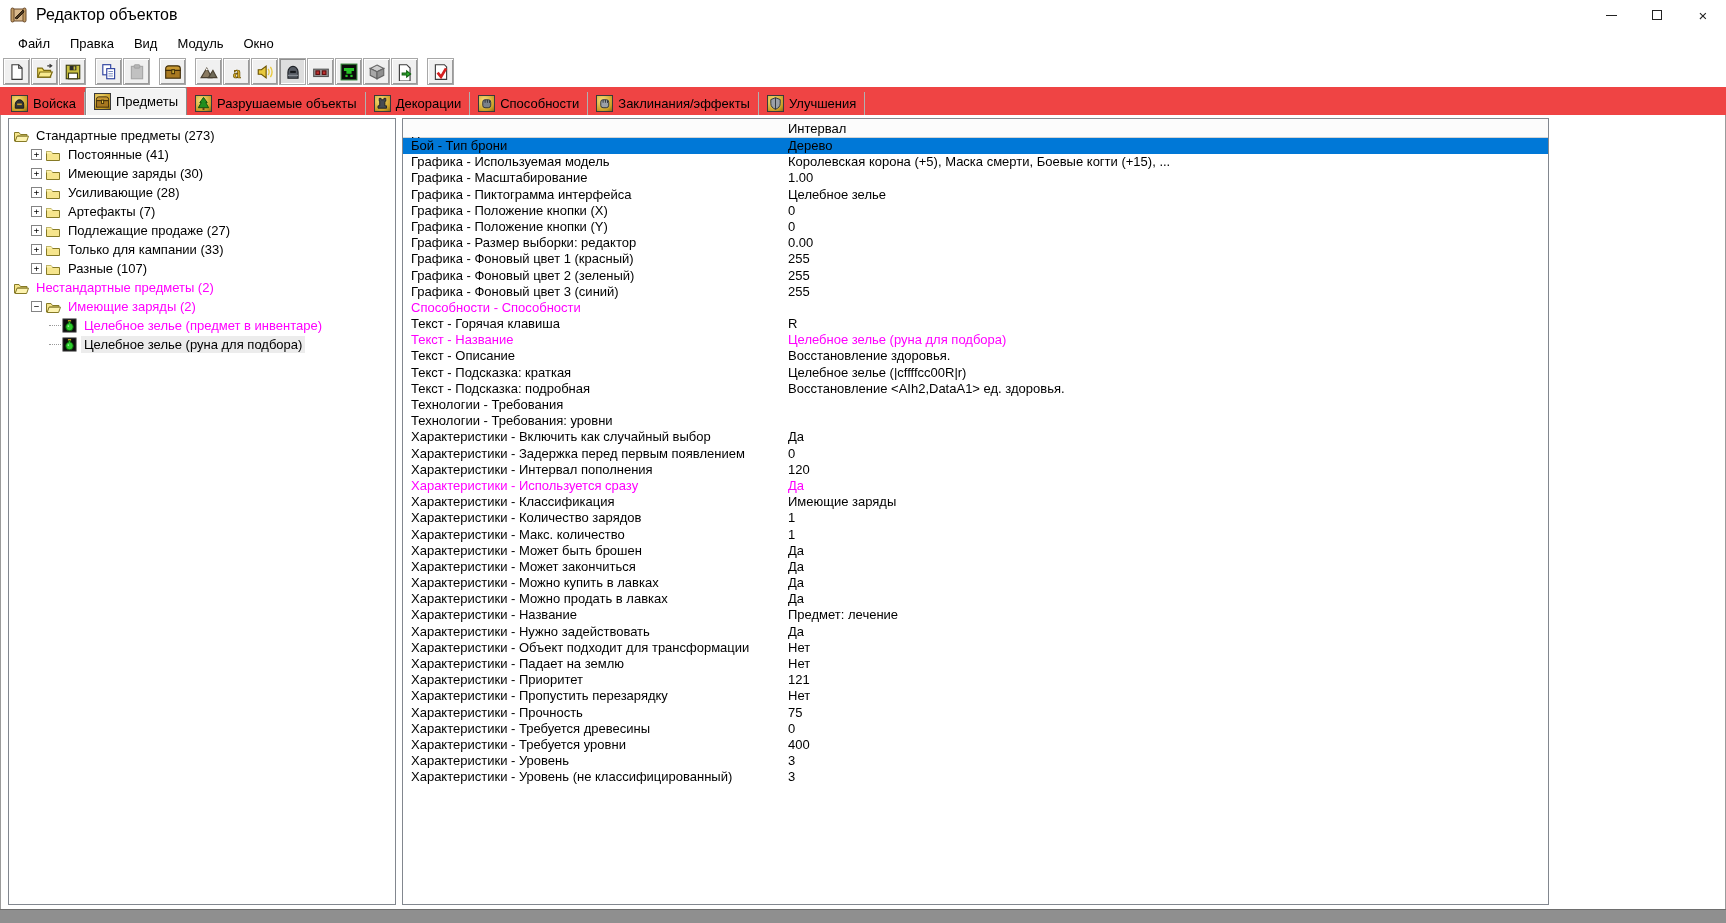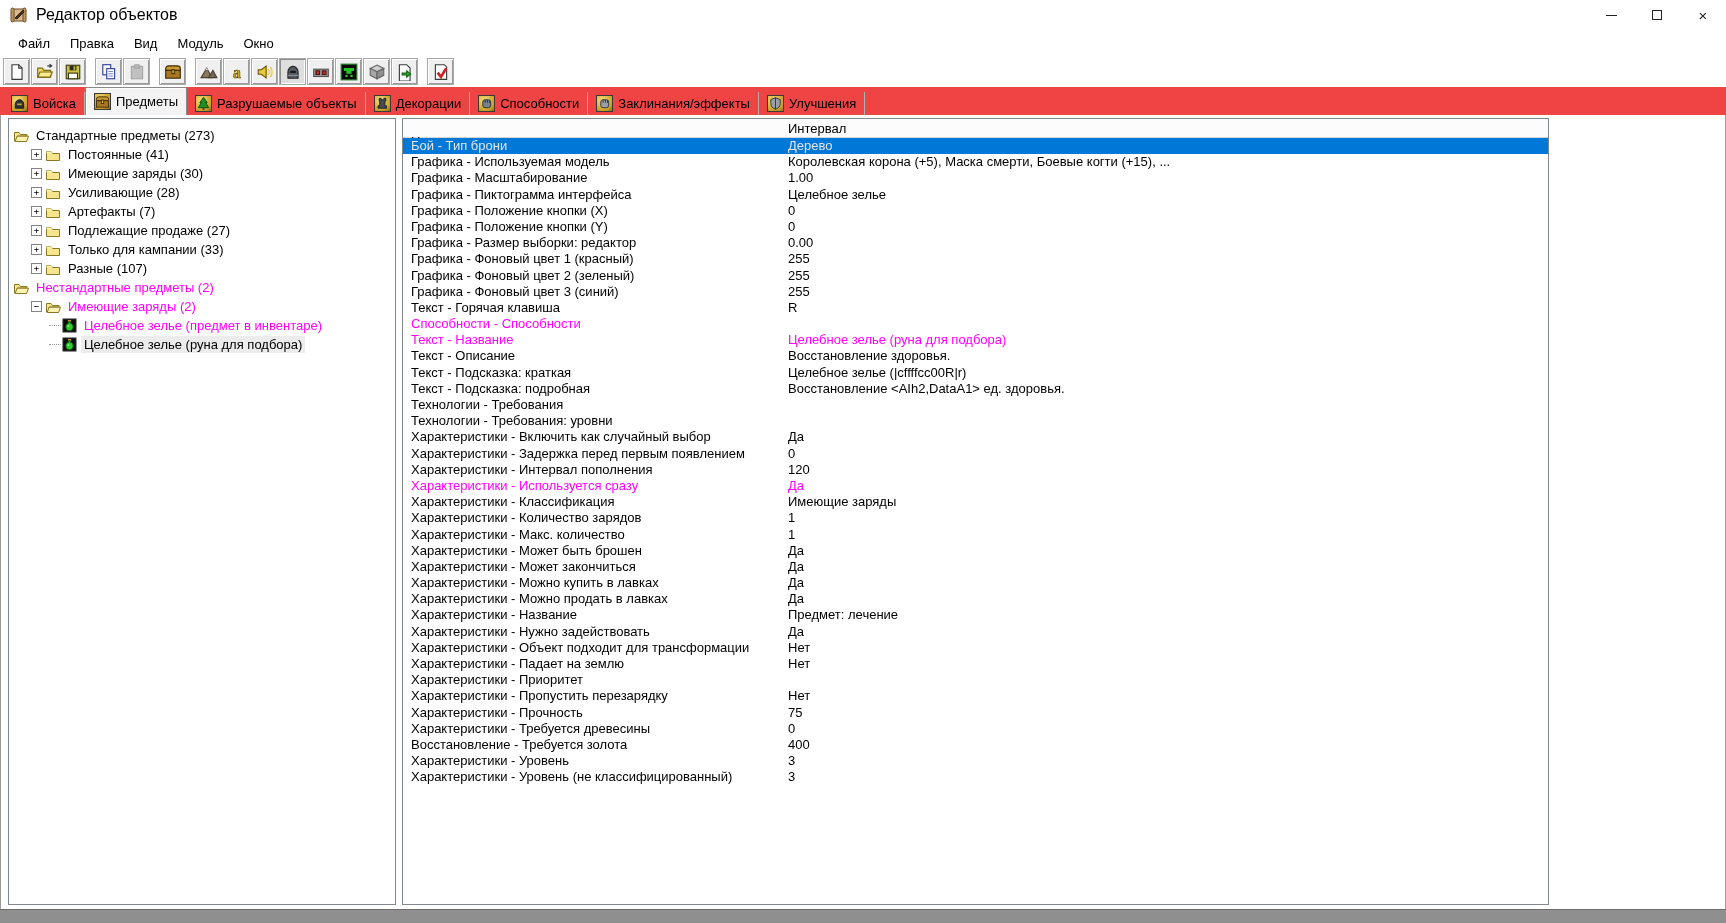--- a/index.html
+++ b/index.html
@@ -76,21 +76,21 @@
   }
   .grid-header { height:19px; flex:0 0 auto; display:flex; background:#fcfcfc;
     border-bottom:1px solid #d4d4d4; }
   .gh-name { width:377px; flex:0 0 auto; padding-left:8px; display:flex; align-items:center;
     border-right:1px solid #d4d4d4;margin-top:22px; }
   .gh-value { flex:1; padding-left:8px; display:flex; align-items:center; }
   .grid-rows { flex:1; overflow:hidden; }
   .grid-row { height:16.2px; display:flex; line-height:16px; white-space:nowrap; }
   .gr-name { width:377px; flex:0 0 auto; padding-left:8px; overflow:hidden; }
   .gr-value { flex:1; padding-left:8px; overflow:hidden; }
-  .grid-row.selected { background:#0078d7; color:#e5e5e5; }
+  .grid-row.selected { background:#0078d7; color:#000000; }
 
   .bottom-strip { position:absolute; left:0; top:909px; width:1726px; height:14px;
     background:#8f8f8f; border-top:1px solid #6e6e6e; }
 </style>
 </head>
 <body>
 
 <div class="window">
 
   <div class="titlebar">
@@ -503,28 +503,28 @@
         </div>
         <div class="grid-row">
           <div class="gr-name">Графика - Фоновый цвет 2 (зеленый)</div>
           <div class="gr-value">255</div>
         </div>
         <div class="grid-row">
           <div class="gr-name">Графика - Фоновый цвет 3 (синий)</div>
           <div class="gr-value">255</div>
         </div>
         <div class="grid-row">
+          <div class="gr-name magenta">Способности - Способности</div>
+          <div class="gr-value magenta"></div>
+        </div>
+        <div class="grid-row">
           <div class="gr-name">Текст - Горячая клавиша</div>
           <div class="gr-value">R</div>
         </div>
         <div class="grid-row">
-          <div class="gr-name magenta">Способности - Способности</div>
-          <div class="gr-value magenta"></div>
-        </div>
-        <div class="grid-row">
           <div class="gr-name magenta">Текст - Название</div>
           <div class="gr-value magenta">Целебное зелье (руна для подбора)</div>
         </div>
         <div class="grid-row">
           <div class="gr-name">Текст - Описание</div>
           <div class="gr-value">Восстановление здоровья.</div>
         </div>
         <div class="grid-row">
           <div class="gr-name">Текст - Подсказка: краткая</div>
           <div class="gr-value">Целебное зелье (|cffffcc00R|r)</div>
@@ -596,35 +596,36 @@
         <div class="grid-row">
           <div class="gr-name">Характеристики - Объект подходит для трансформации</div>
           <div class="gr-value">Нет</div>
         </div>
         <div class="grid-row">
           <div class="gr-name">Характеристики - Падает на землю</div>
           <div class="gr-value">Нет</div>
         </div>
         <div class="grid-row">
           <div class="gr-name">Характеристики - Приоритет</div>
+          <div class="gr-value">121</div>
         </div>
         <div class="grid-row">
           <div class="gr-name">Характеристики - Пропустить перезарядку</div>
           <div class="gr-value">Нет</div>
         </div>
         <div class="grid-row">
           <div class="gr-name">Характеристики - Прочность</div>
           <div class="gr-value">75</div>
         </div>
         <div class="grid-row">
           <div class="gr-name">Характеристики - Требуется древесины</div>
           <div class="gr-value">0</div>
         </div>
         <div class="grid-row">
-          <div class="gr-name">Восстановление - Требуется золота</div>
+          <div class="gr-name">Характеристики - Требуется уровни</div>
           <div class="gr-value">400</div>
         </div>
         <div class="grid-row">
           <div class="gr-name">Характеристики - Уровень</div>
           <div class="gr-value">3</div>
         </div>
         <div class="grid-row">
           <div class="gr-name">Характеристики - Уровень (не классифицированный)</div>
           <div class="gr-value">3</div>
         </div>

